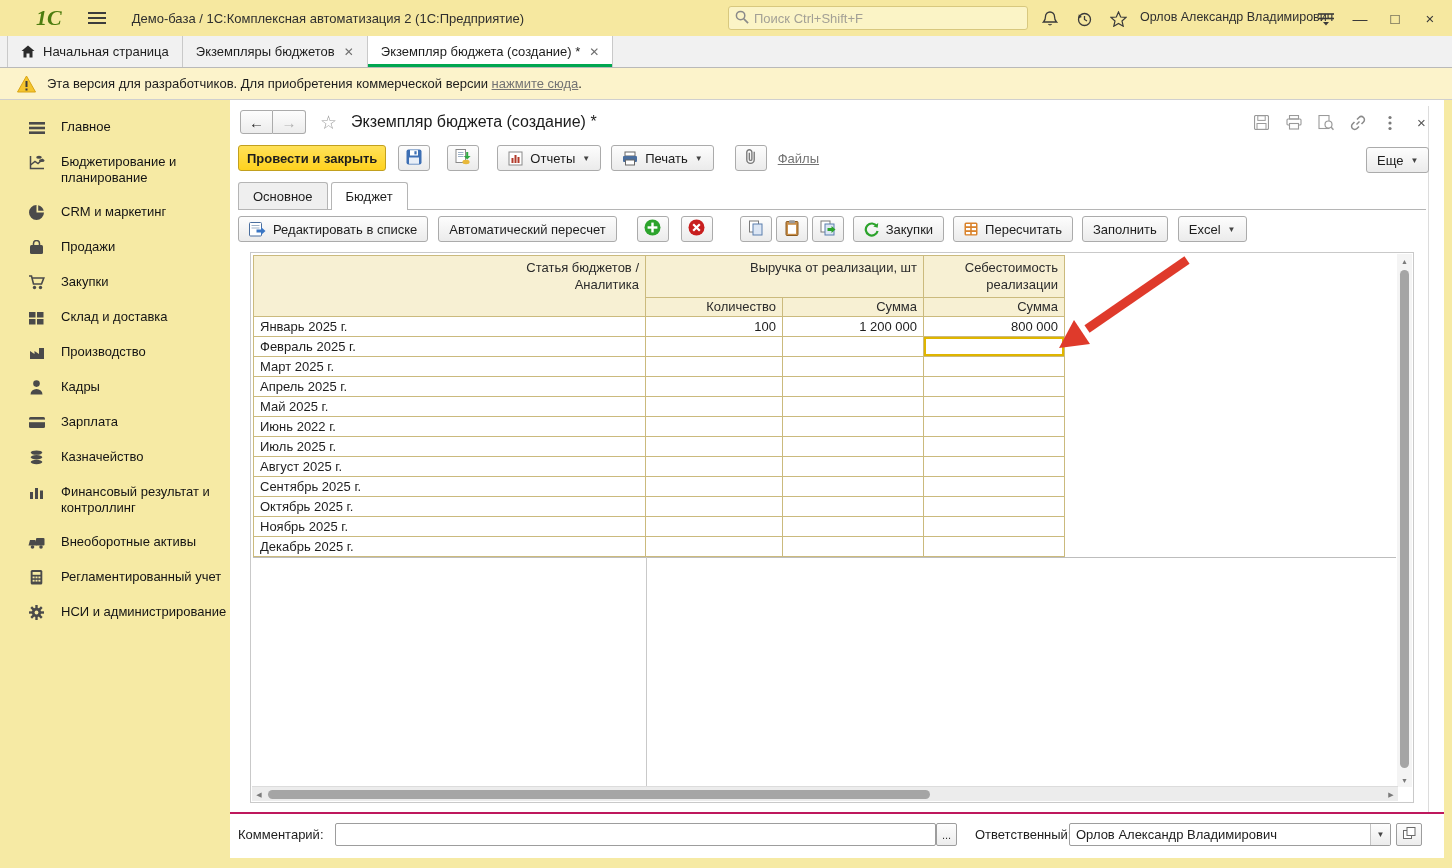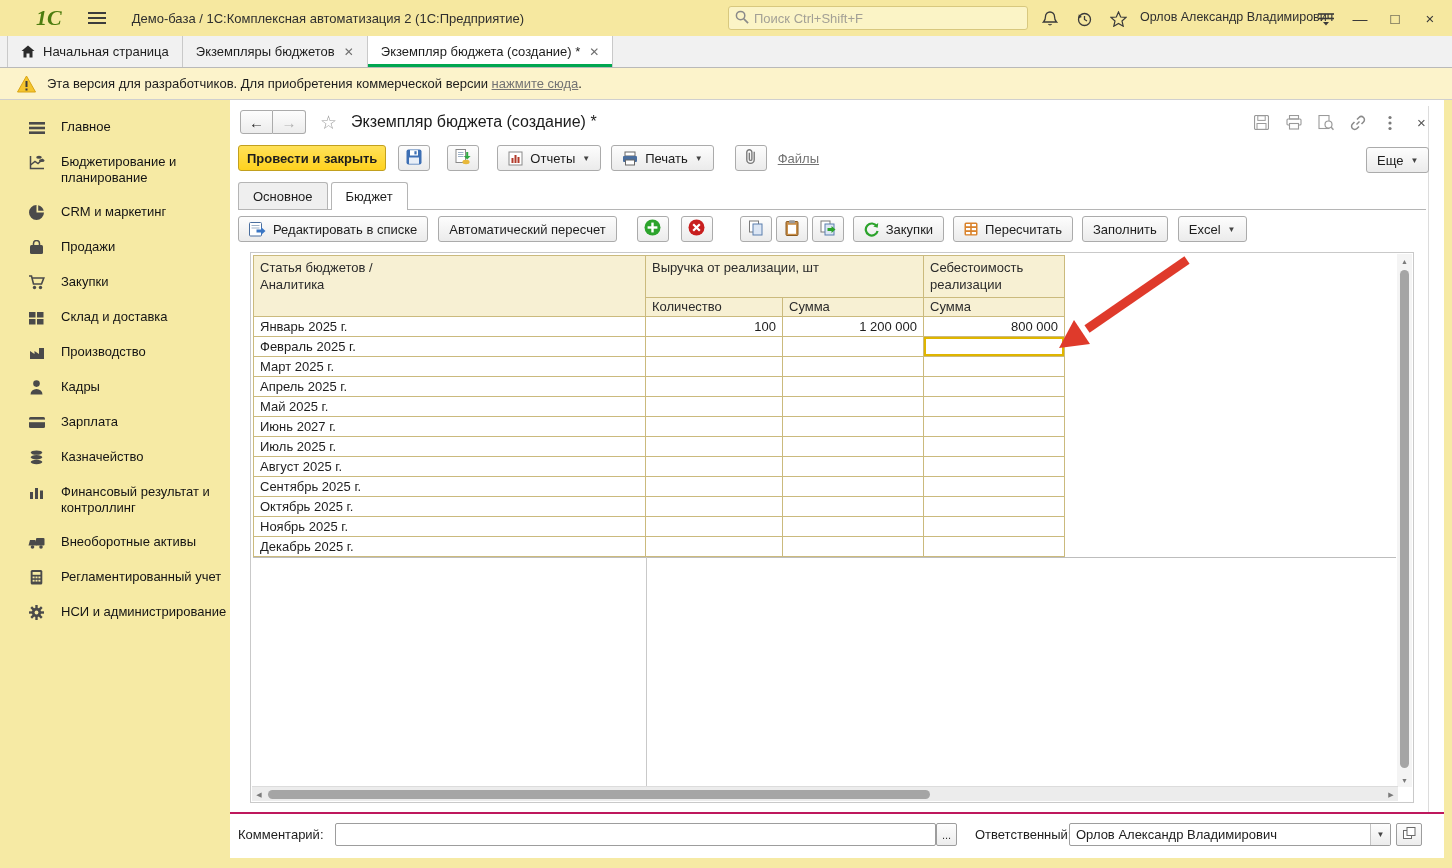--- a/index.html
+++ b/index.html
@@ -72,21 +72,21 @@
   .ftab { height:27px; display:flex; align-items:center; padding:0 14px; border:1px solid #b5b5b5; border-bottom:none; border-radius:3px 3px 0 0; background:#efefef; margin-right:3px; cursor:pointer; position:relative; }
   .ftab.active { background:#fff; margin-bottom:-1px; height:28px; }
 
   
   .grid-toolbar { position:absolute; left:238px; top:216px; display:flex; align-items:center; }
 
   
   .grid-panel { position:absolute; left:250px; top:252px; width:1164px; height:551px; border:1px solid #c9c9c9; background:#fff; }
   table.grid { border-collapse:collapse; table-layout:fixed; position:absolute; left:2px; top:2px; width:811px; }
   table.grid th, table.grid td { border:1px solid #cbba7d; overflow:hidden; white-space:nowrap; }
-  table.grid th { background:#f7f0d3; font-weight:normal; text-align:left; vertical-align:top; padding:3px 6px; color:#2b2b2b; line-height:17px;margin-top:16px; }
+  table.grid th { background:#f7f0d3; font-weight:normal; text-align:right; vertical-align:top; padding:3px 6px; color:#2b2b2b; line-height:17px;margin-top:16px; }
   th.g-cost div { white-space:normal; }
   table.grid .sub th { height:19px; padding:1px 6px; line-height:15px; }
   table.grid td { height:20px; padding:1px 6px; background:#fff; }
   td.c-num { text-align:right; }
   td.sel { background:#f0f0f0; box-shadow:inset 0 0 0 2px #dfb500; }
   .line-h { position:absolute; left:2px; top:304px; width:1143px; height:1px; background:#bdbdbd; }
   .line-v { position:absolute; left:395px; top:304px; width:1px; height:230px; background:#c9c9c9; }
 
   .vsb { position:absolute; right:1px; top:1px; width:15px; height:533px; background:#f4f4f4; }
   .vsb .arr { position:absolute; left:0; width:15px; height:14px; font-size:7px; color:#7a7a7a; display:flex; align-items:center; justify-content:center; cursor:pointer; }
@@ -615,21 +615,21 @@
             <td class="c-num"></td>
             <td class="c-num"></td>
           </tr>
           <tr>
             <td class="c-label">Май 2025 г.</td>
             <td class="c-num"></td>
             <td class="c-num"></td>
             <td class="c-num"></td>
           </tr>
           <tr>
-            <td class="c-label">Июнь 2027 г.</td>
+            <td class="c-label">Июнь 2022 г.</td>
             <td class="c-num"></td>
             <td class="c-num"></td>
             <td class="c-num"></td>
           </tr>
           <tr>
             <td class="c-label">Июль 2025 г.</td>
             <td class="c-num"></td>
             <td class="c-num"></td>
             <td class="c-num"></td>
           </tr>

